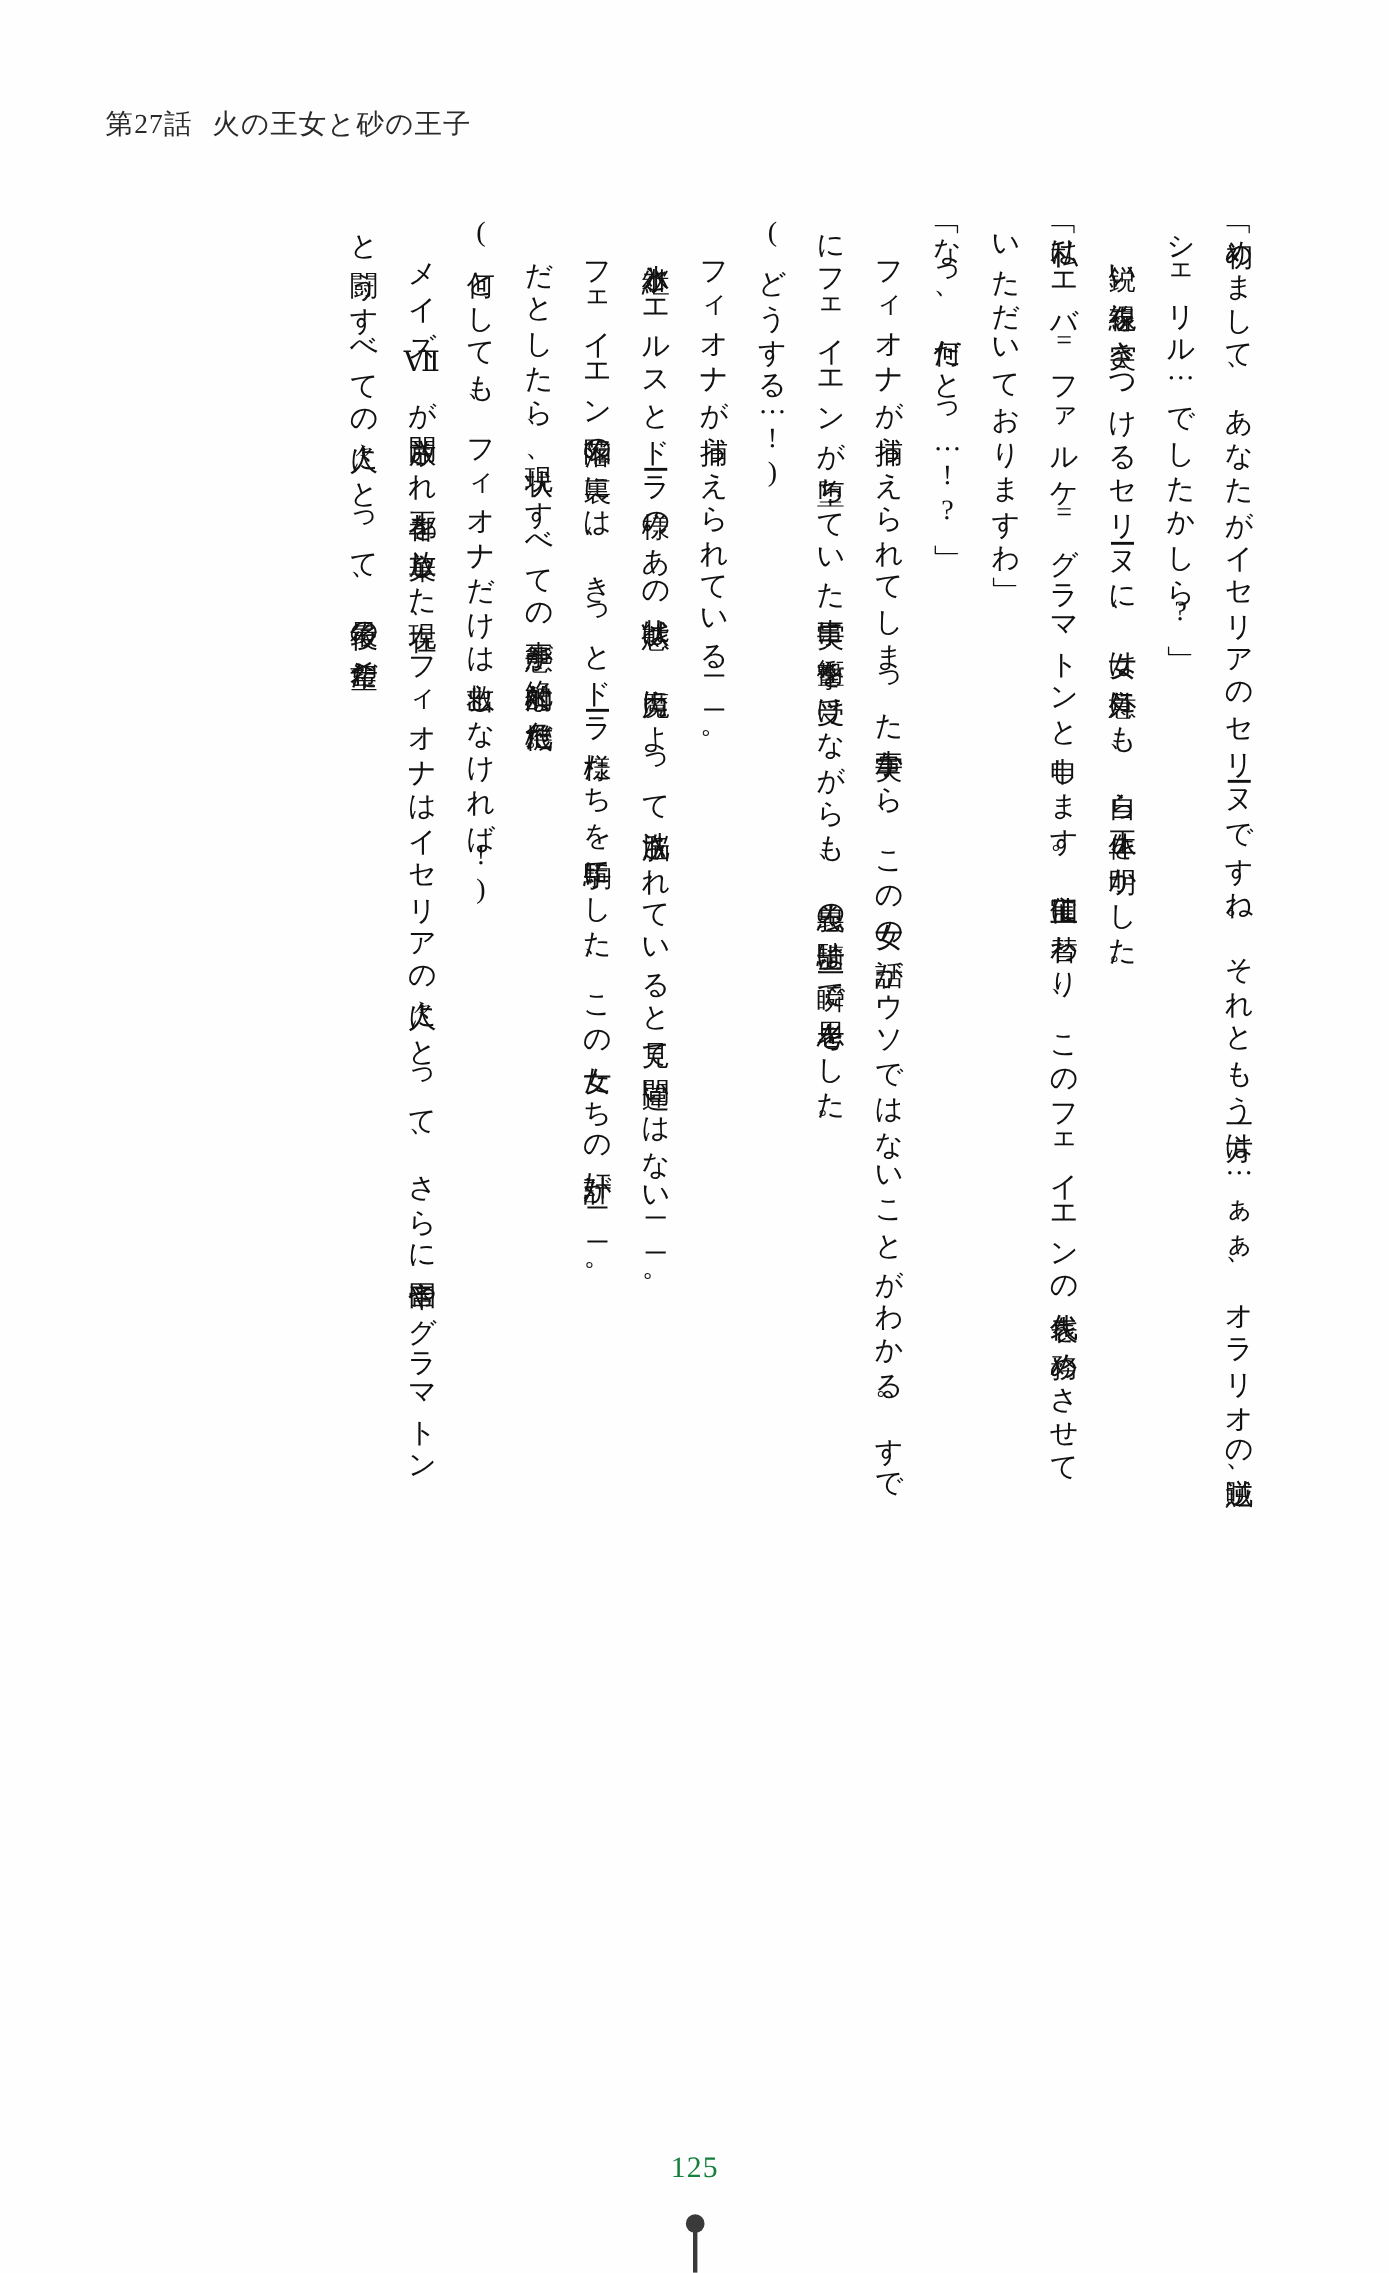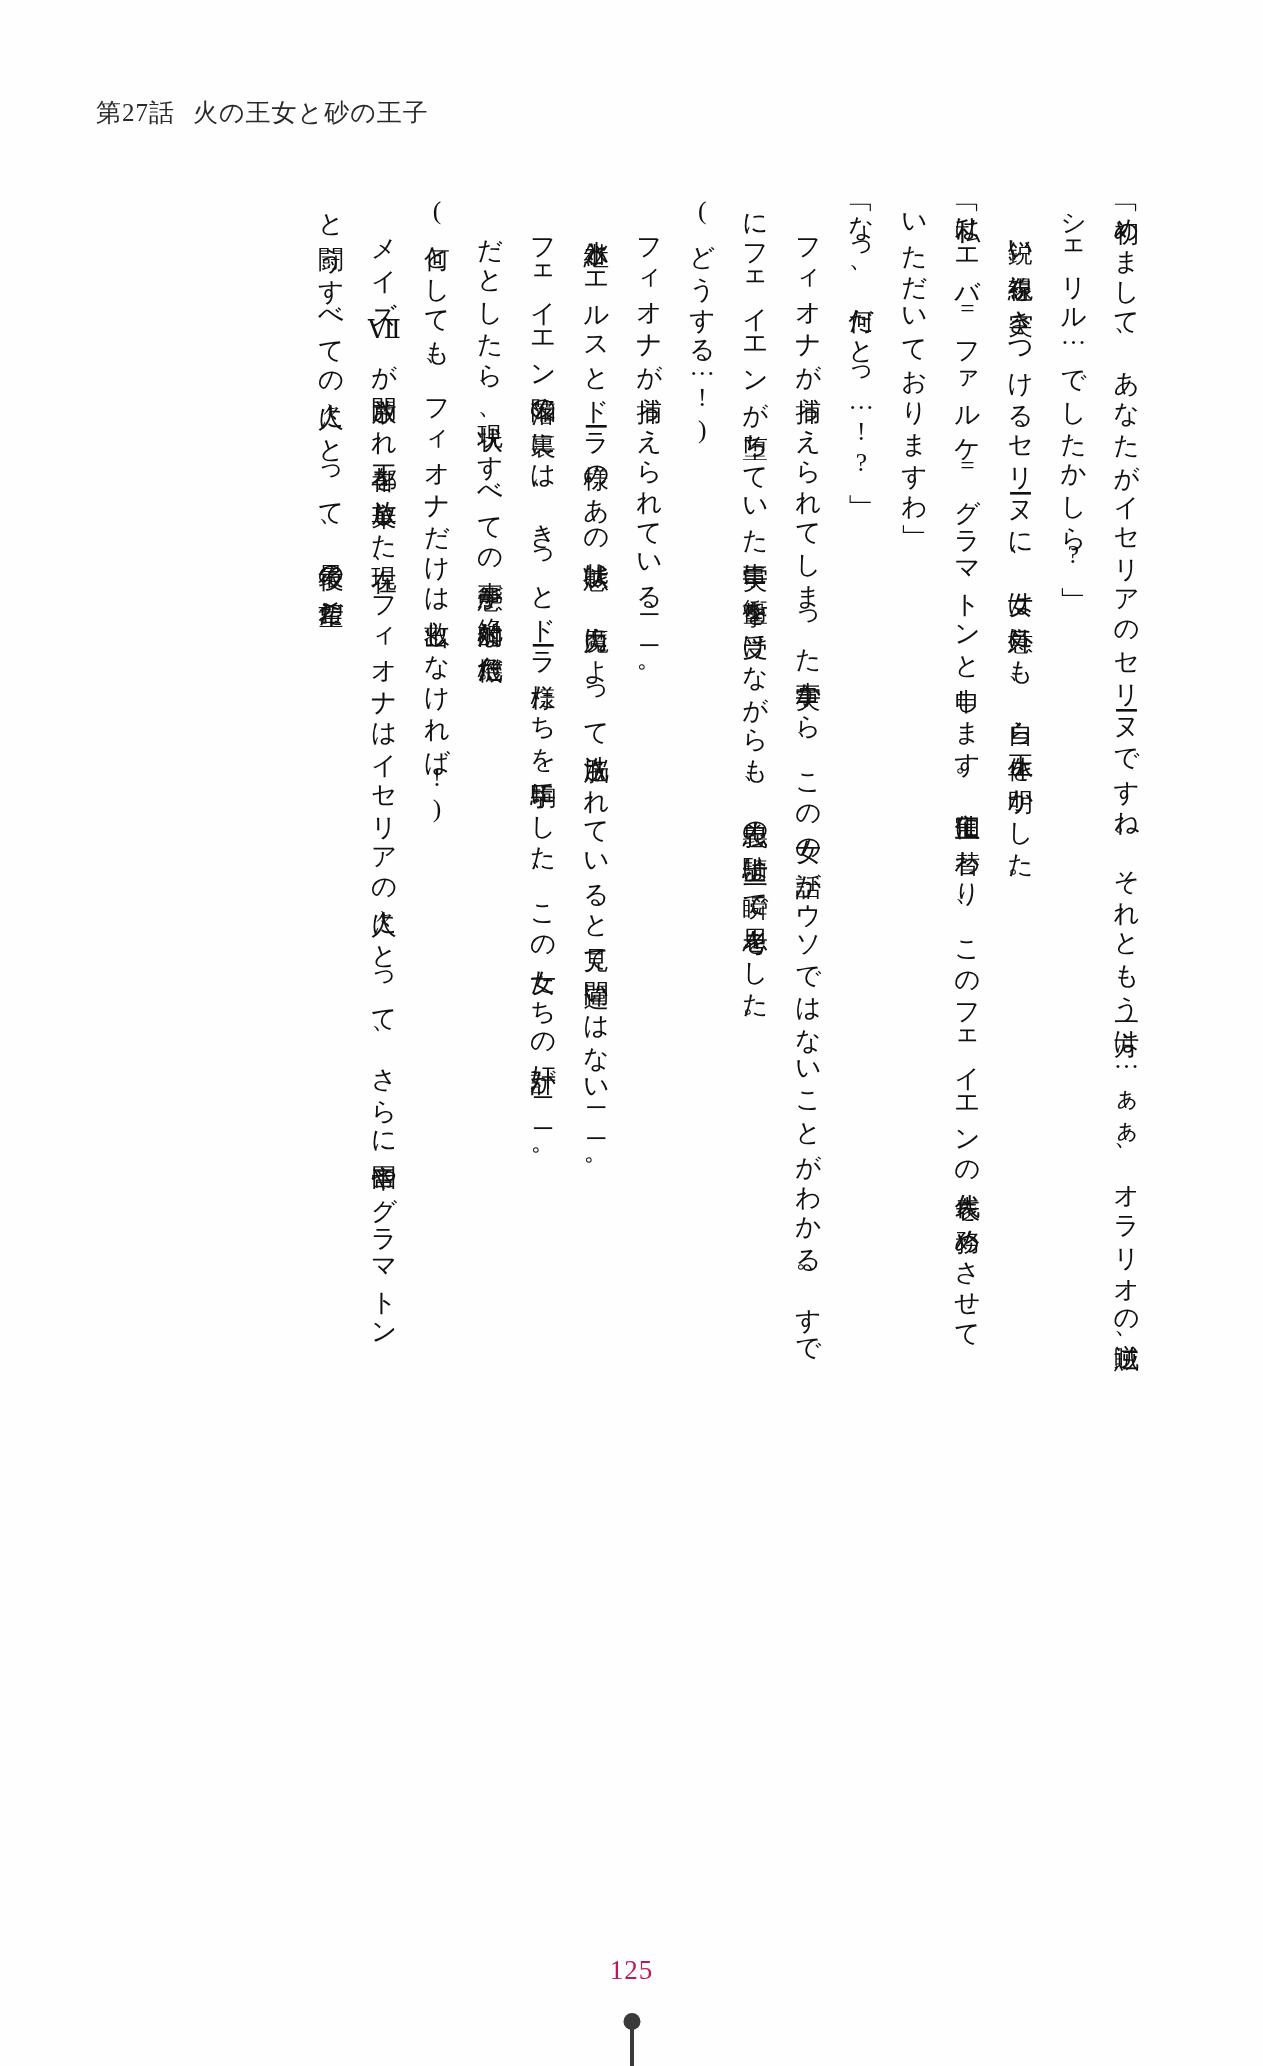--- a/index.html
+++ b/index.html
@@ -64,21 +64,21 @@
   }
 
   
   .page-number {
     position: absolute;
     left: 0;
     right: 0;
     bottom: 80px;
     text-align: center;
     font-size: 27px;
-    color: #be185d;
+    color: #15803d;
     letter-spacing: 1px;
     margin-top: 48px;
   }
 
   
   .spine-mark {
     position: absolute;
     left: 50%;
     bottom: 0px;
     transform: translateX(-50%);

